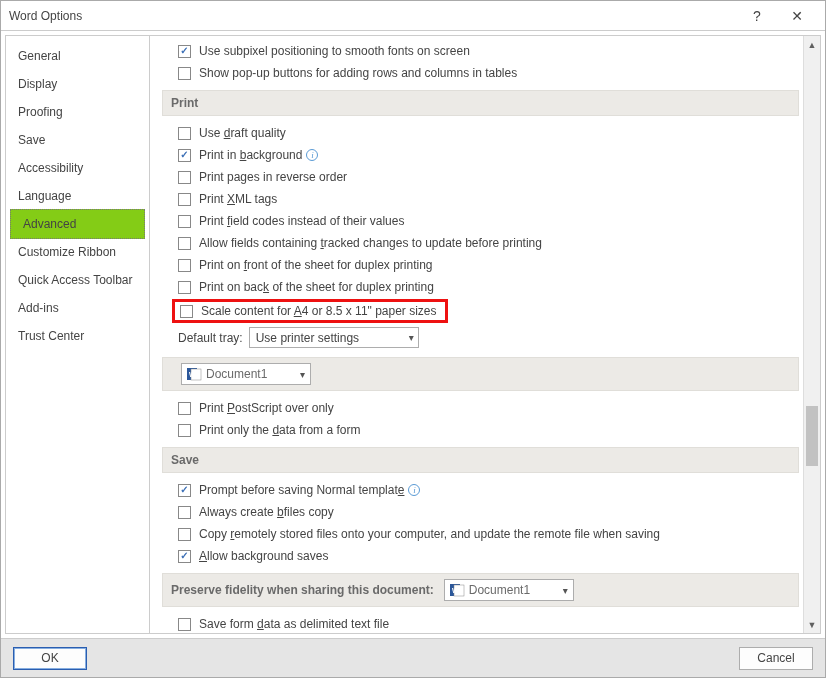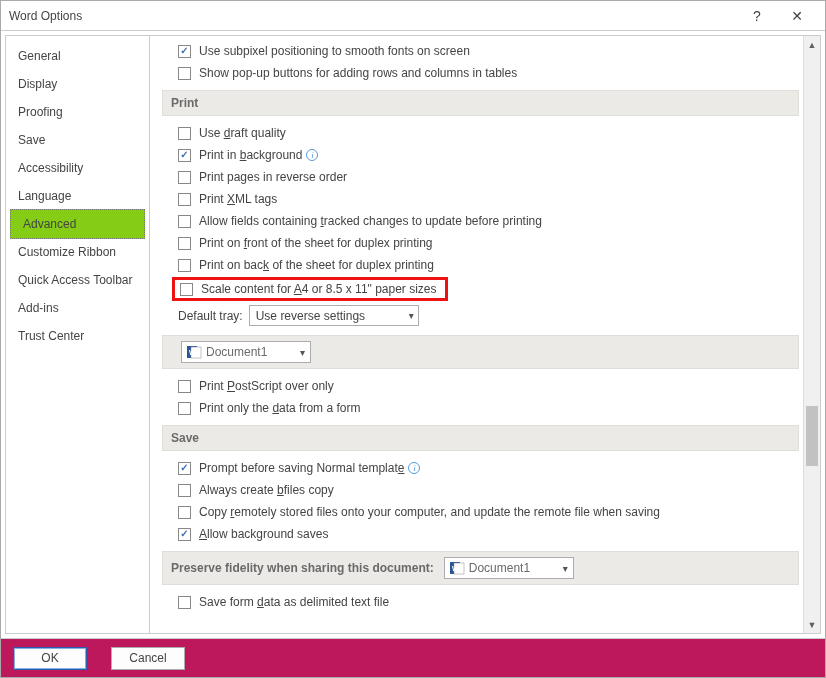--- a/index.html
+++ b/index.html
@@ -188,24 +188,24 @@
     width: 16px; height: 16px;
     display: inline-flex;
     align-items: center; justify-content: center;
     margin-right: 4px;
   }
   .doc-icon svg { width: 16px; height: 16px; }
   .footer {
     height: 38px;
     display: flex;
     align-items: center;
-    justify-content: flex-start;
+    justify-content: space-between;
     padding: 0 12px;
-    gap: 24px;
-    background: #be185d;
+    gap: 13px;
+    background: #e5e5e5;
   }
   .btn {
     min-width: 74px;
     height: 23px;
     border: 1px solid #adadad;
     background: #fdfdfd;
     display: inline-flex;
     align-items: center;
     justify-content: center;
     font-size: 12px;
@@ -271,41 +271,45 @@
       <div class="row">
         <span class="checkbox"></span>
         <span><span>Print pages in reverse order</span></span>
       </div>
       <div class="row">
         <span class="checkbox"></span>
         <span><span>Print </span><span class="u">X</span><span>ML tags</span></span>
       </div>
       <div class="row">
         <span class="checkbox"></span>
+        <span><span>Print </span><span class="u">f</span><span>ield codes instead of their values</span></span>
+      </div>
+      <div class="row">
+        <span class="checkbox"></span>
         <span><span>Allow fields containing </span><span class="u">t</span><span>racked changes to update before printing</span></span>
       </div>
       <div class="row">
         <span class="checkbox"></span>
         <span><span>Print on </span><span class="u">f</span><span>ront of the sheet for duplex printing</span></span>
       </div>
       <div class="row">
         <span class="checkbox"></span>
         <span><span>Print on bac</span><span class="u">k</span><span> of the sheet for duplex printing</span></span>
       </div>
       <div class="row" style="padding-left:13px;">
         <div class="highlight-box">
           <span class="checkbox" style="margin-left:3px"></span>
           <span><span>Scale content for </span><span class="u">A</span><span>4 or 8.5 x 11" paper sizes</span></span>
           &nbsp;&nbsp;
         </div>
       </div>
       <div class="row">
         <span class="label-inline">Default tray:</span>
         <span class="select" style="width:170px">
-          <span>Use reverse settings</span>
+          <span>Use printer settings</span>
         </span>
       </div>
 
       <div class="section-header">
         <span class="doc-select select-inline">
           <span class="doc-icon">
             <svg viewBox="0 0 16 16">
                 <rect x="1" y="2" width="10" height="12" fill="#2b579a"></rect>
                 <rect x="5" y="3" width="10" height="11" fill="#fff" stroke="#888" stroke-width="0.5"></rect>
                 <text x="3" y="11" font-size="7" fill="#fff" font-weight="bold">W</text>

